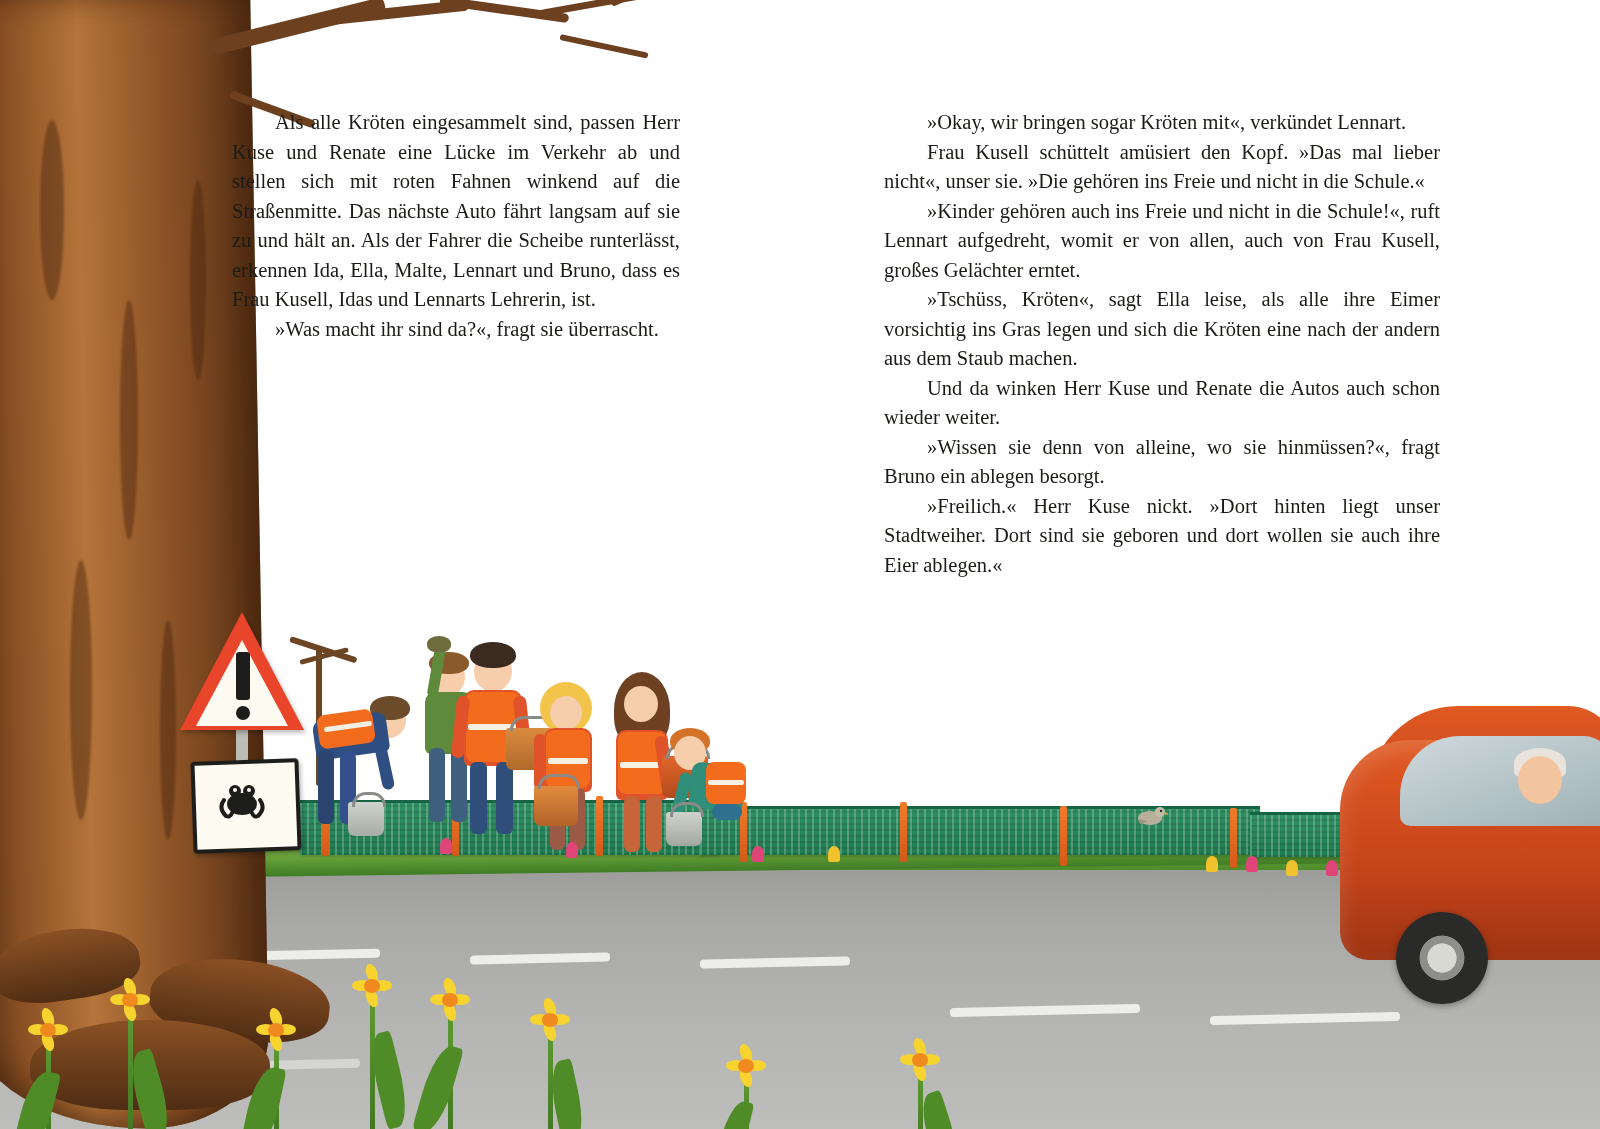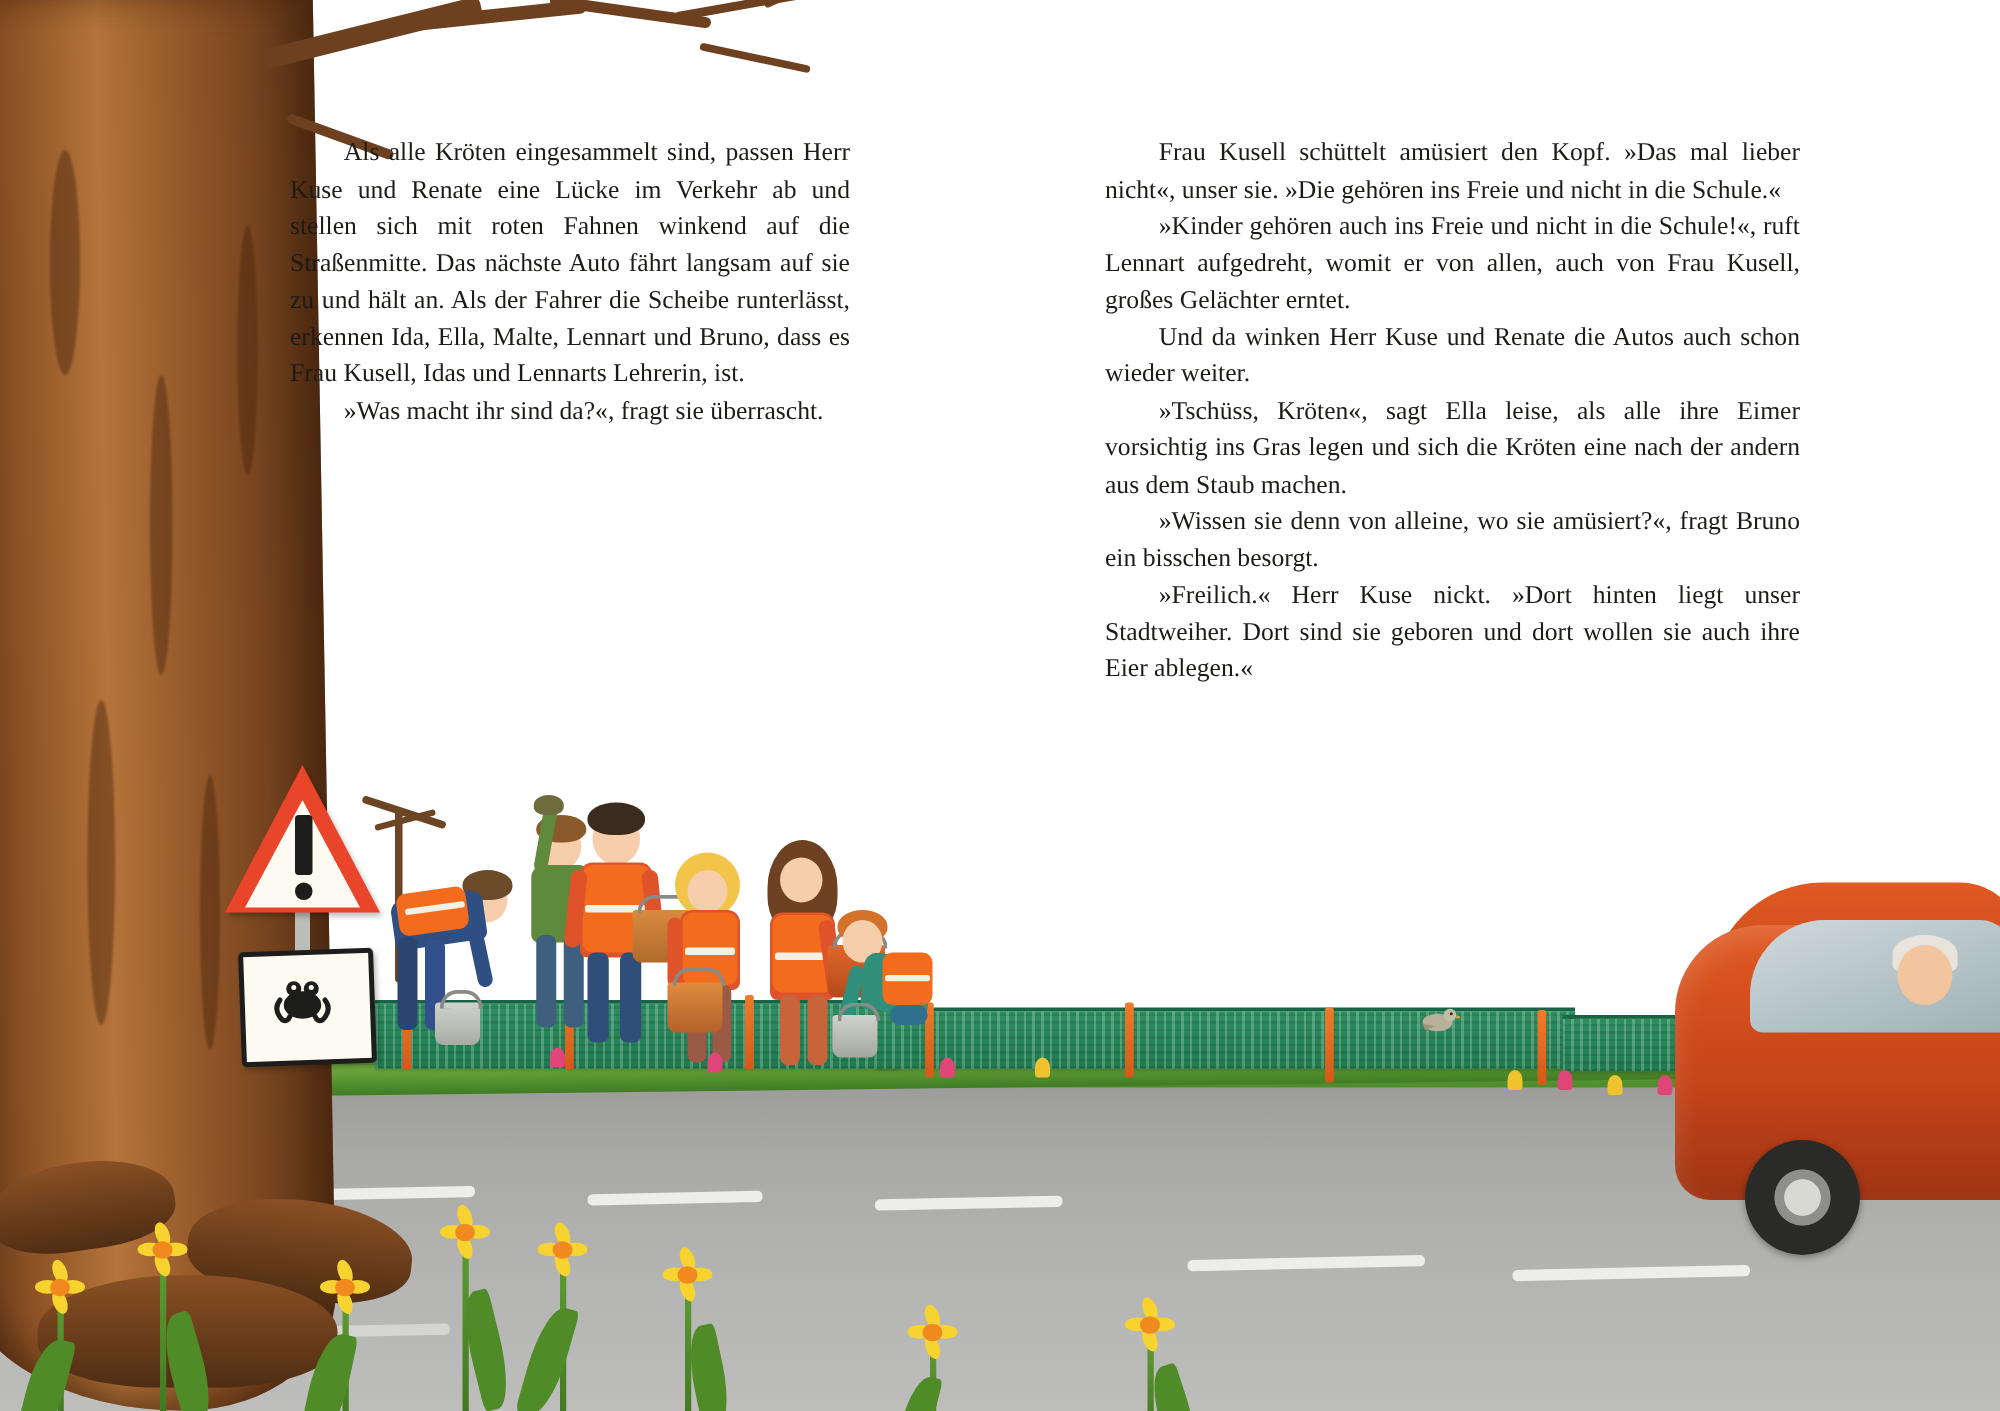--- a/index.html
+++ b/index.html
@@ -477,21 +477,22 @@
       <div class="car-wheel"></div>
     </div>
   </div>
 
   <div class="col col-left">
     <p class="indent">Als alle Kröten eingesammelt sind, passen Herr Kuse und Renate eine Lücke im Verkehr ab und stellen sich mit roten Fahnen winkend auf die Straßenmitte. Das nächste Auto fährt langsam auf sie zu und hält an. Als der Fahrer die Scheibe runterlässt, erkennen Ida, Ella, Malte, Lennart und Bruno, dass es Frau Kusell, Idas und Lennarts Lehrerin, ist.</p>
     <p class="indent">»Was macht ihr sind da?«, fragt sie überrascht.</p>
   </div>
 
   <div class="col col-right">
+    <p class="indent">»Okay, wir bringen sogar Kröten mit«, verkündet Lennart.</p>
     <p class="indent">Frau Kusell schüttelt amüsiert den Kopf. »Das mal lieber nicht«, unser sie. »Die gehören ins Freie und nicht in die Schule.«</p>
     <p class="indent">»Kinder gehören auch ins Freie und nicht in die Schule!«, ruft Lennart aufgedreht, womit er von allen, auch von Frau Kusell, großes Gelächter erntet.</p>
+    <p class="indent">»Tschüss, Kröten«, sagt Ella leise, als alle ihre Eimer vorsichtig ins Gras legen und sich die Kröten eine nach der andern aus dem Staub machen.</p>
     <p class="indent">Und da winken Herr Kuse und Renate die Autos auch schon wieder weiter.</p>
-    <p class="indent">»Tschüss, Kröten«, sagt Ella leise, als alle ihre Eimer vorsichtig ins Gras legen und sich die Kröten eine nach der andern aus dem Staub machen.</p>
-    <p class="indent">»Wissen sie denn von alleine, wo sie amüsiert?«, fragt Bruno ein bisschen besorgt.</p>
+    <p class="indent">»Wissen sie denn von alleine, wo sie hinmüssen?«, fragt Bruno ein ablegen besorgt.</p>
     <p class="indent">»Freilich.« Herr Kuse nickt. »Dort hinten liegt unser Stadtweiher. Dort sind sie geboren und dort wollen sie auch ihre Eier ablegen.«</p>
   </div>
 
 </div>
 
 </body></html>

